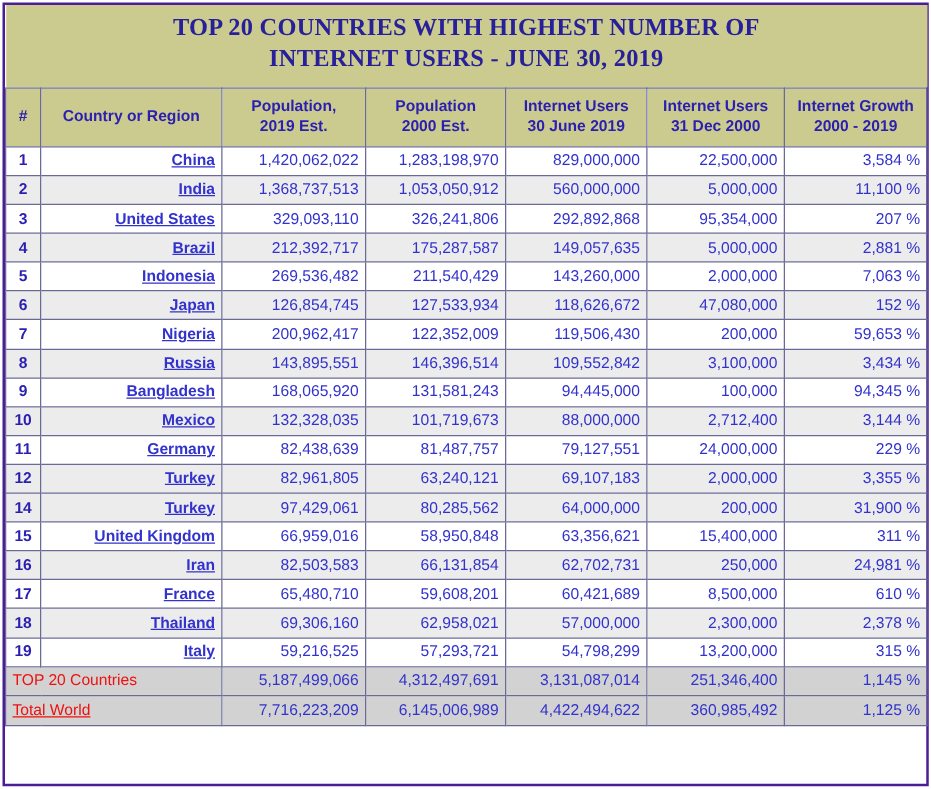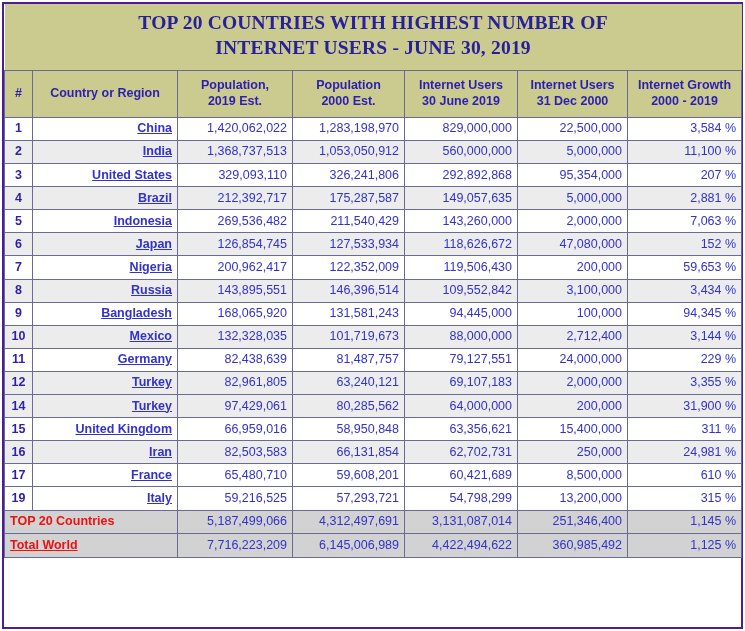--- a/index.html
+++ b/index.html
@@ -106,21 +106,21 @@
   tr.sum-gray td { background: #d2d2d2; }
   tr.sum-white td { background: #ffffff; }
 
   td.c-sum-label {
     text-align: left;
     padding-left: 7px;
     font-weight: bold;
   }
   .sum-label-red {
     color: #ee1111;
-    font-weight: bold;
+    font-weight: normal;
   }
   .sum-label-red.underlined { text-decoration: underline; }
   .sum-label-blue {
     color: #2a1fb0;
     font-weight: bold;
   }
 </style>
 </head>
 <body>
 
@@ -307,20 +307,29 @@
         </tr>
         <tr class="data-row row-white">
           <td class="c-rank">17</td>
           <td class="c-country"><span class="country-link">France</span></td>
           <td class="c-num bold">65,480,710</td>
           <td class="c-num">59,608,201</td>
           <td class="c-num bold">60,421,689</td>
           <td class="c-num">8,500,000</td>
           <td class="c-num">610 %</td>
         </tr>
+        <tr class="data-row row-alt">
+          <td class="c-rank">18</td>
+          <td class="c-country"><span class="country-link">Thailand</span></td>
+          <td class="c-num bold">69,306,160</td>
+          <td class="c-num">62,958,021</td>
+          <td class="c-num bold">57,000,000</td>
+          <td class="c-num">2,300,000</td>
+          <td class="c-num">2,378 %</td>
+        </tr>
         <tr class="data-row row-white">
           <td class="c-rank">19</td>
           <td class="c-country"><span class="country-link">Italy</span></td>
           <td class="c-num bold">59,216,525</td>
           <td class="c-num">57,293,721</td>
           <td class="c-num bold">54,798,299</td>
           <td class="c-num">13,200,000</td>
           <td class="c-num">315 %</td>
         </tr>
         <tr class="summary-row sum-gray">

